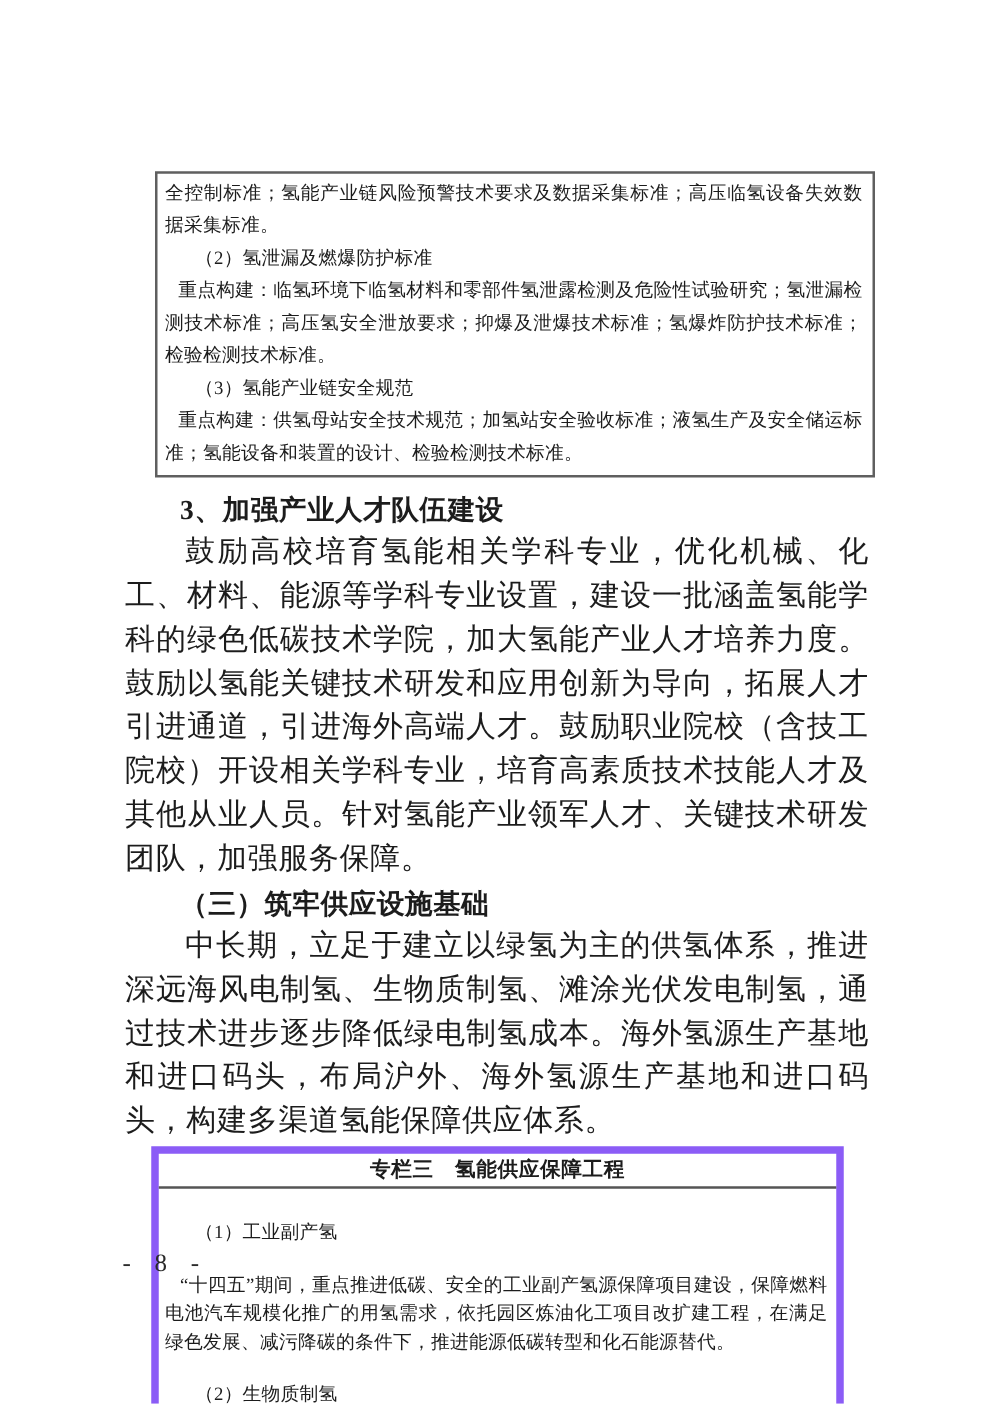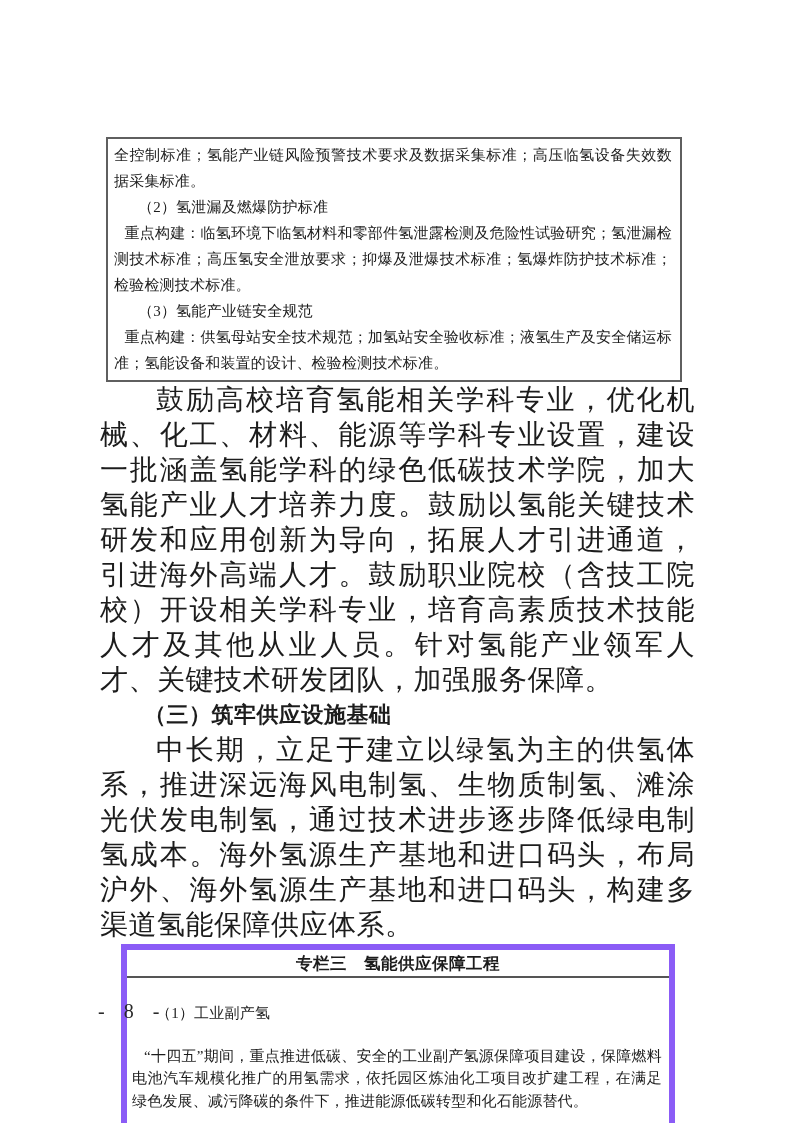--- a/index.html
+++ b/index.html
@@ -13,21 +13,21 @@
     color: #1c1c1c;
     box-sizing: border-box;
     padding: 137px 99px 0 100px;
   }
   p { margin: 0; }
 
   
   .safety-box {
     box-sizing: border-box;
     width: 576px;
-    margin-left: 6px;
+    margin-left: 24px;
     border: 2px solid #5f5f5f;
     padding: 3px 8px 4px 6px;
   }
   .bx {
     font-size: 15px;
     line-height: 26px;
     text-align: justify;
     letter-spacing: 0.2px;
   }
   .ind-num { text-indent: 1.6em; }
@@ -36,21 +36,21 @@
   
   .hd {
     font-weight: bold;
     font-size: 22px;
     line-height: 35px;
     text-indent: 2em;
     letter-spacing: 0.5px;
   }
   .hd-first { margin-top: 8px; }
   .body-para {
-    font-size: 28px;
+    font-size: 24px;
     line-height: 35px;
     text-indent: 2em;
     text-align: justify;
     letter-spacing: 0.5px;
   }
 
   
   .col-box {
     box-sizing: border-box;
     width: 554px;
@@ -93,20 +93,21 @@
 <div class="page">
 
   <div class="safety-box">
     <p class="bx">全控制标准；氢能产业链风险预警技术要求及数据采集标准；高压临氢设备失效数据采集标准。</p>
     <p class="bx ind-num">（2）氢泄漏及燃爆防护标准</p>
     <p class="bx ind-key">重点构建：临氢环境下临氢材料和零部件氢泄露检测及危险性试验研究；氢泄漏检测技术标准；高压氢安全泄放要求；抑爆及泄爆技术标准；氢爆炸防护技术标准；检验检测技术标准。</p>
     <p class="bx ind-num">（3）氢能产业链安全规范</p>
     <p class="bx ind-key">重点构建：供氢母站安全技术规范；加氢站安全验收标准；液氢生产及安全储运标准；氢能设备和装置的设计、检验检测技术标准。</p>
   </div>
 
+  <div class="hd hd-first">3、加强产业人才队伍建设</div>
 
   <p class="body-para">鼓励高校培育氢能相关学科专业，优化机械、化工、材料、能源等学科专业设置，建设一批涵盖氢能学科的绿色低碳技术学院，加大氢能产业人才培养力度。鼓励以氢能关键技术研发和应用创新为导向，拓展人才引进通道，引进海外高端人才。鼓励职业院校（含技工院校）开设相关学科专业，培育高素质技术技能人才及其他从业人员。针对氢能产业领军人才、关键技术研发团队，加强服务保障。</p>
 
   <div class="hd">（三）筑牢供应设施基础</div>
 
 
   <p class="body-para">中长期，立足于建立以绿氢为主的供氢体系，推进深远海风电制氢、生物质制氢、滩涂光伏发电制氢，通过技术进步逐步降低绿电制氢成本。海外氢源生产基地和进口码头，布局沪外、海外氢源生产基地和进口码头，构建多渠道氢能保障供应体系。</p>
 
   <div class="col-box">
     <div class="col-box-header">专栏三　氢能供应保障工程</div>

